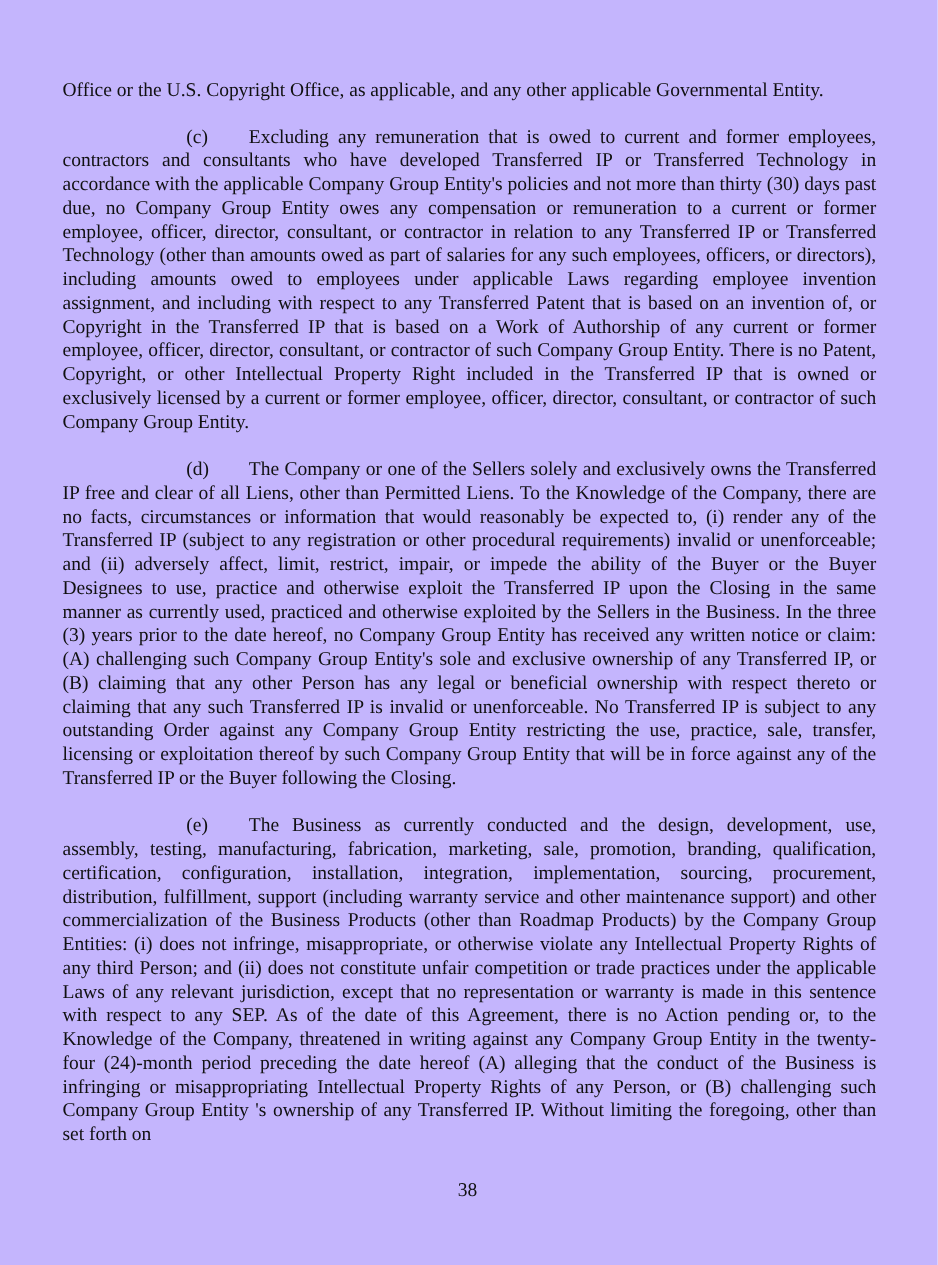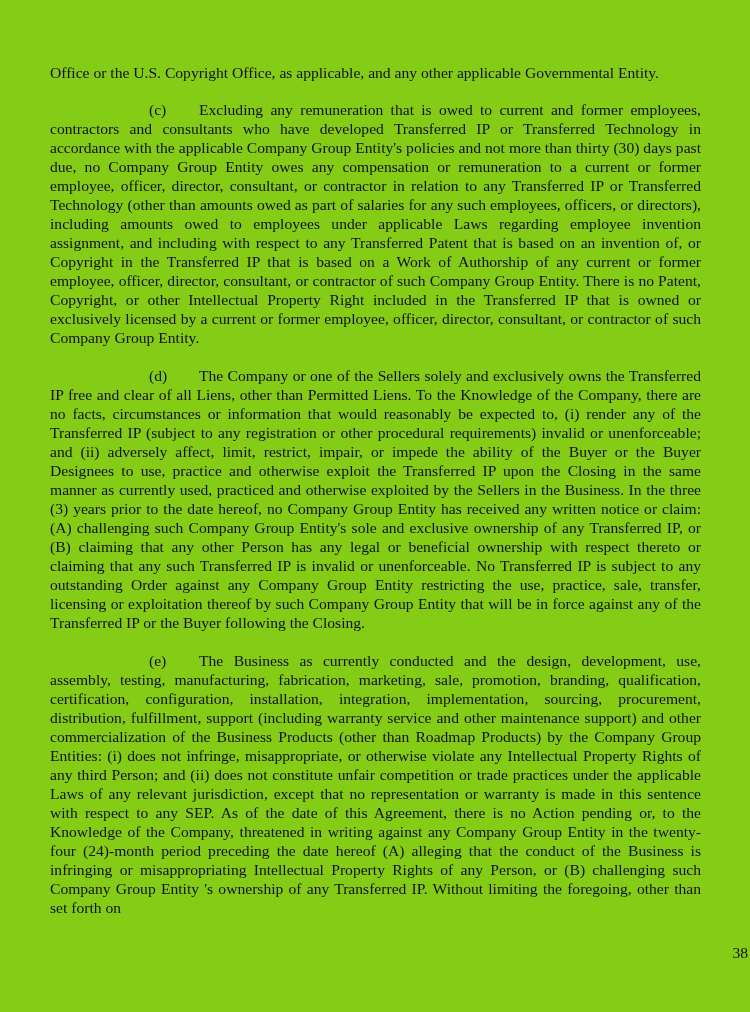--- a/index.html
+++ b/index.html
@@ -1,29 +1,29 @@
 <!DOCTYPE html>
 <html><head>
 <meta charset="utf-8">
 <style>
   html, body { margin: 0; padding: 0; background: #ffffff; }
   body { width: 750px; height: 1012px; position: relative; overflow: hidden; }
   .page {
-    position: absolute; left: 0; top: 0; width: 750px; height: 1012px; background: #84cc16;
+    position: absolute; left: 0; top: 0; width: 750px; height: 1012px; background: #c4b5fd;
   }
   .content {
     position: absolute; left: 50px; top: 63px; width: 651px;
     font-family: "Liberation Serif", serif; font-size: 15.6px; line-height: 19px; color: #111111;
     text-align: justify;
   }
   .para { margin: 0 0 19px 0; }
   .para.first { margin-bottom: 18px; }
   .label { display: inline-block; margin-left: 99px; width: 50px; }
   .pagenum {
-    position: absolute; left: 0; width: 748px; top: 944px; text-align: right;
+    position: absolute; left: 0; width: 748px; top: 944px; text-align: center;
     font-family: "Liberation Serif", serif; font-size: 15.6px; color: #111111;
   }
 </style>
 </head>
 <body>
 
 <div class="page">
   <div class="content">
     <p class="para first">
       <span>Office or the U.S. Copyright Office, as applicable, and any other applicable Governmental Entity.</span>

